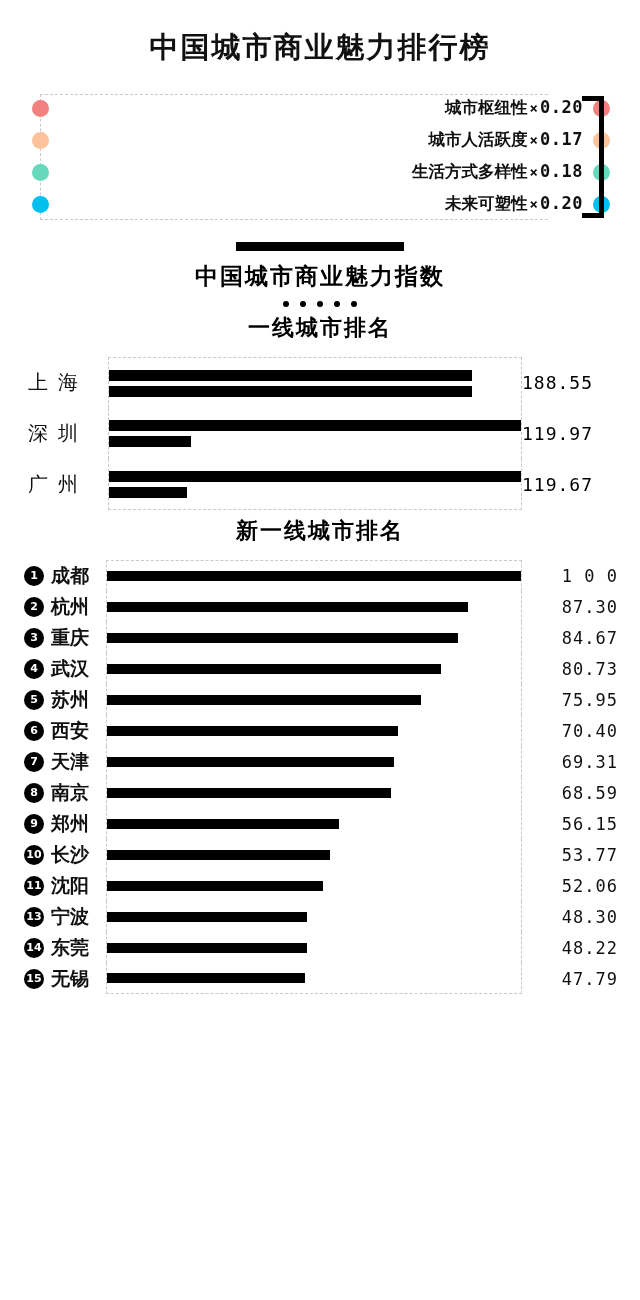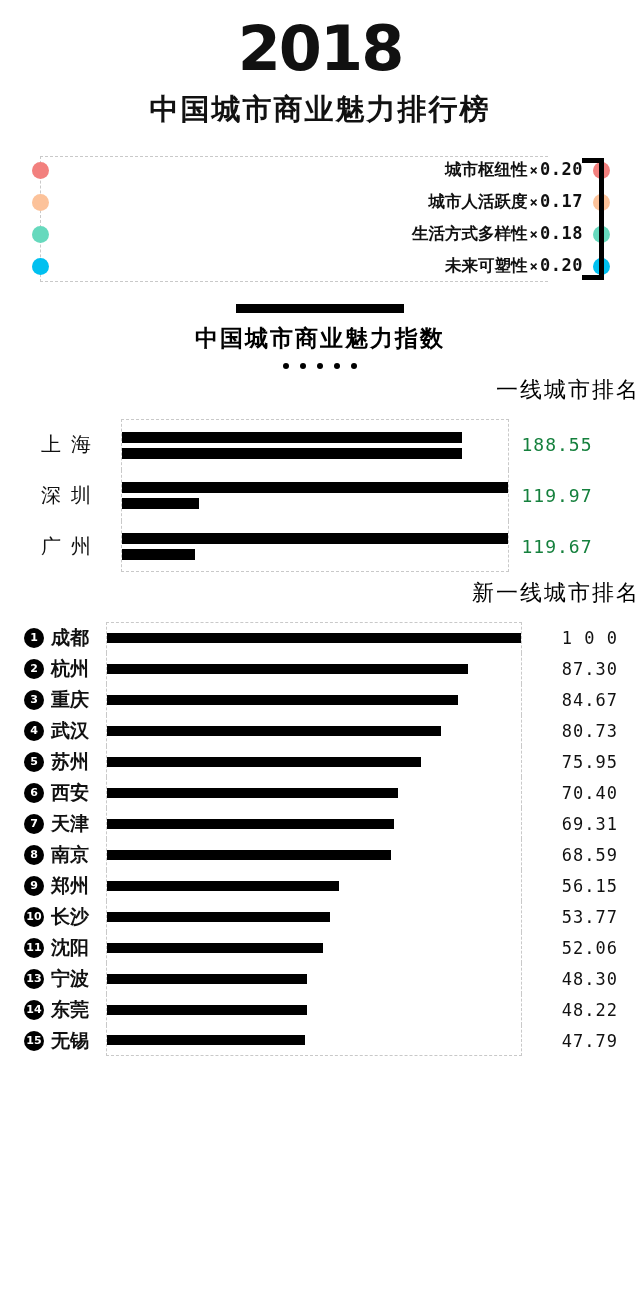--- a/index.html
+++ b/index.html
@@ -128,29 +128,29 @@
     gap: 11px;
   }
   .dots i {
     width: 6px; height: 6px;
     background: #000;
     border-radius: 50%;
     display: block;
   }
   .section-title {
     font-size: 22px;
-    font-weight: 400;
+    font-weight: 700;
     letter-spacing: 2px;
-    text-align: right;
+    text-align: center;
     margin: 6px 0 14px 0;
   }
 
   
   .chart1 {
-    margin: 0 35px;
+    margin: 0 22px;
     position: relative;
   }
   .c1-row {
     display: flex;
     align-items: center;
     height: 51px;
   }
   .c1-name {
     width: 86px;
     flex: 0 0 86px;
@@ -174,25 +174,25 @@
     left: 0; right: 0; top: 0; bottom: 0;
     display: flex;
     flex-direction: column;
     justify-content: center;
     gap: 5px;
   }
   .c1-seg { height: 11px; background: #000; }
   .c1-val {
     width: 96px;
     flex: 0 0 96px;
-    text-align: center;
+    text-align: left;
     font-family: "DejaVu Sans Mono", monospace;
     font-size: 18px;
     letter-spacing: 1px;
-    color: #15803d;
+    color: #000000;
   }
 
   
   .chart2 {
     margin: 0 22px;
     position: relative;
   }
   .c2-row {
     display: flex;
     align-items: center;
@@ -245,21 +245,20 @@
     font-family: "DejaVu Sans Mono", monospace;
     font-size: 17px;
     letter-spacing: 1px;
     color: #111;
   }
 </style>
 </head>
 <body>
 
 <div class="header">
-  <div class="year">2018</div>
   <div class="main-title">中国城市商业魅力排行榜</div>
 </div>
 
 <div class="legend">
   <div class="legend-box"></div>
   <div class="bracket"></div>
 
 
   <div class="legend-row">
     <span class="dot-left" style="background:#f2807e"></span>

